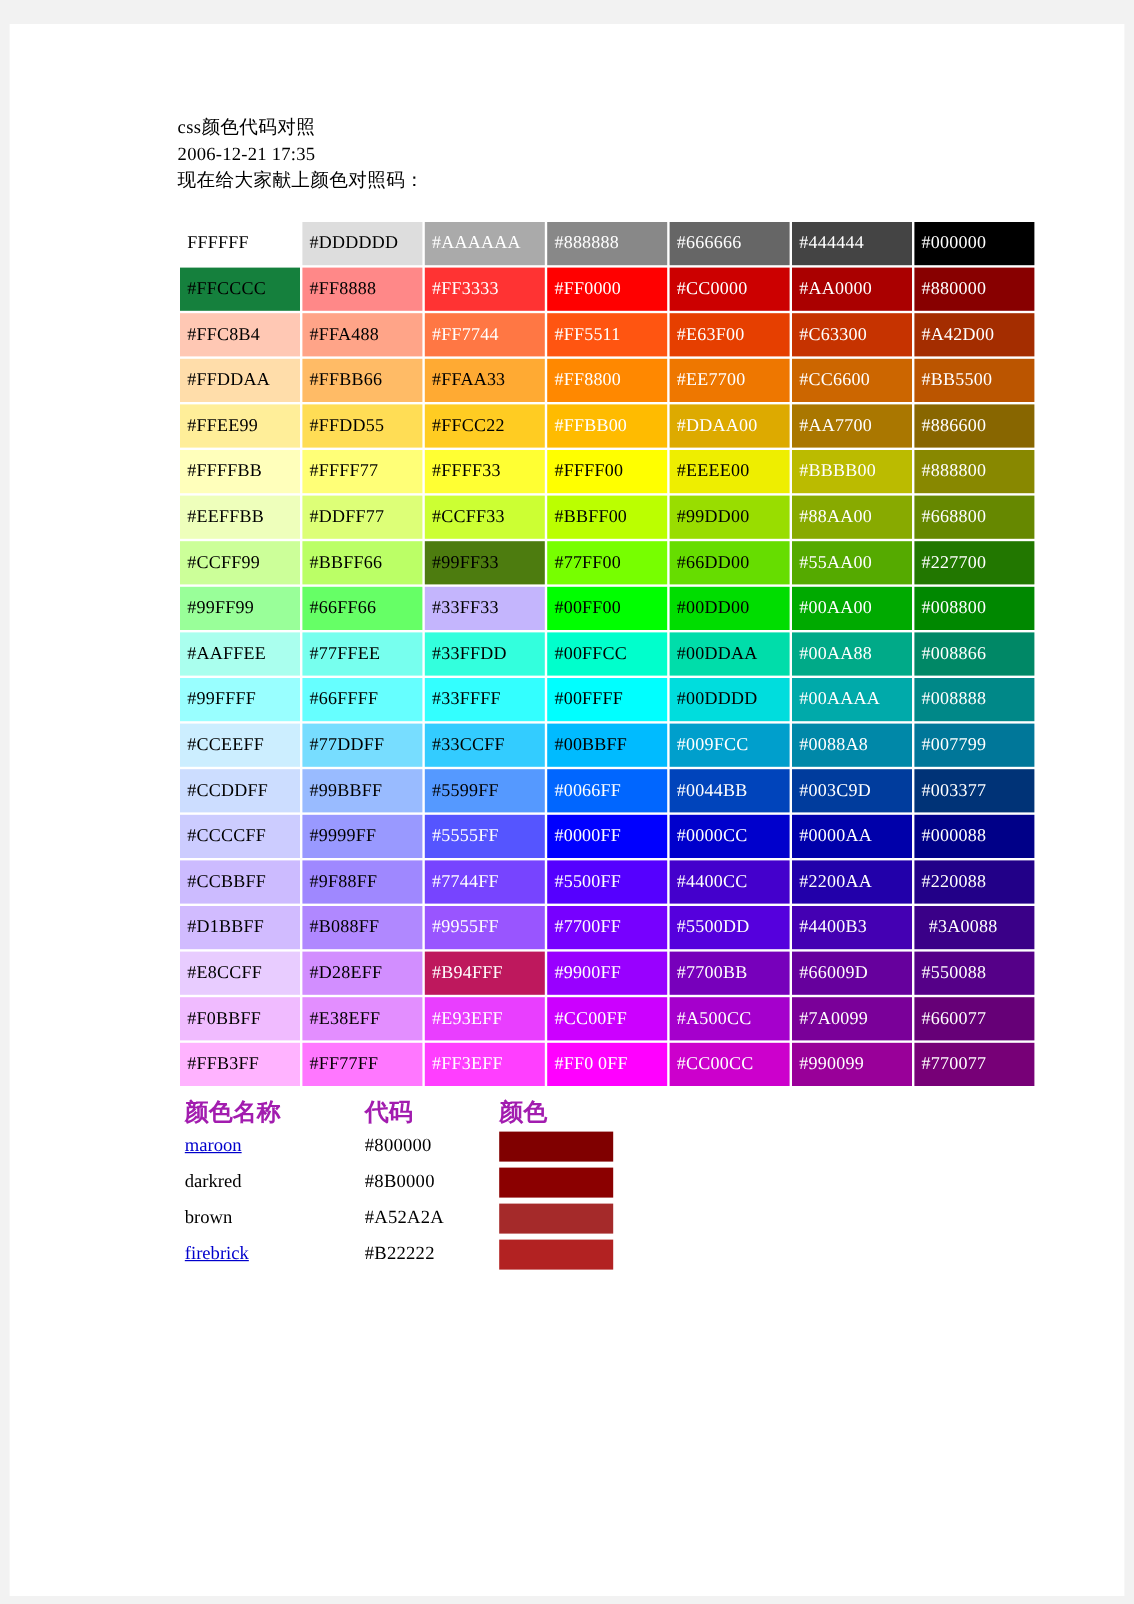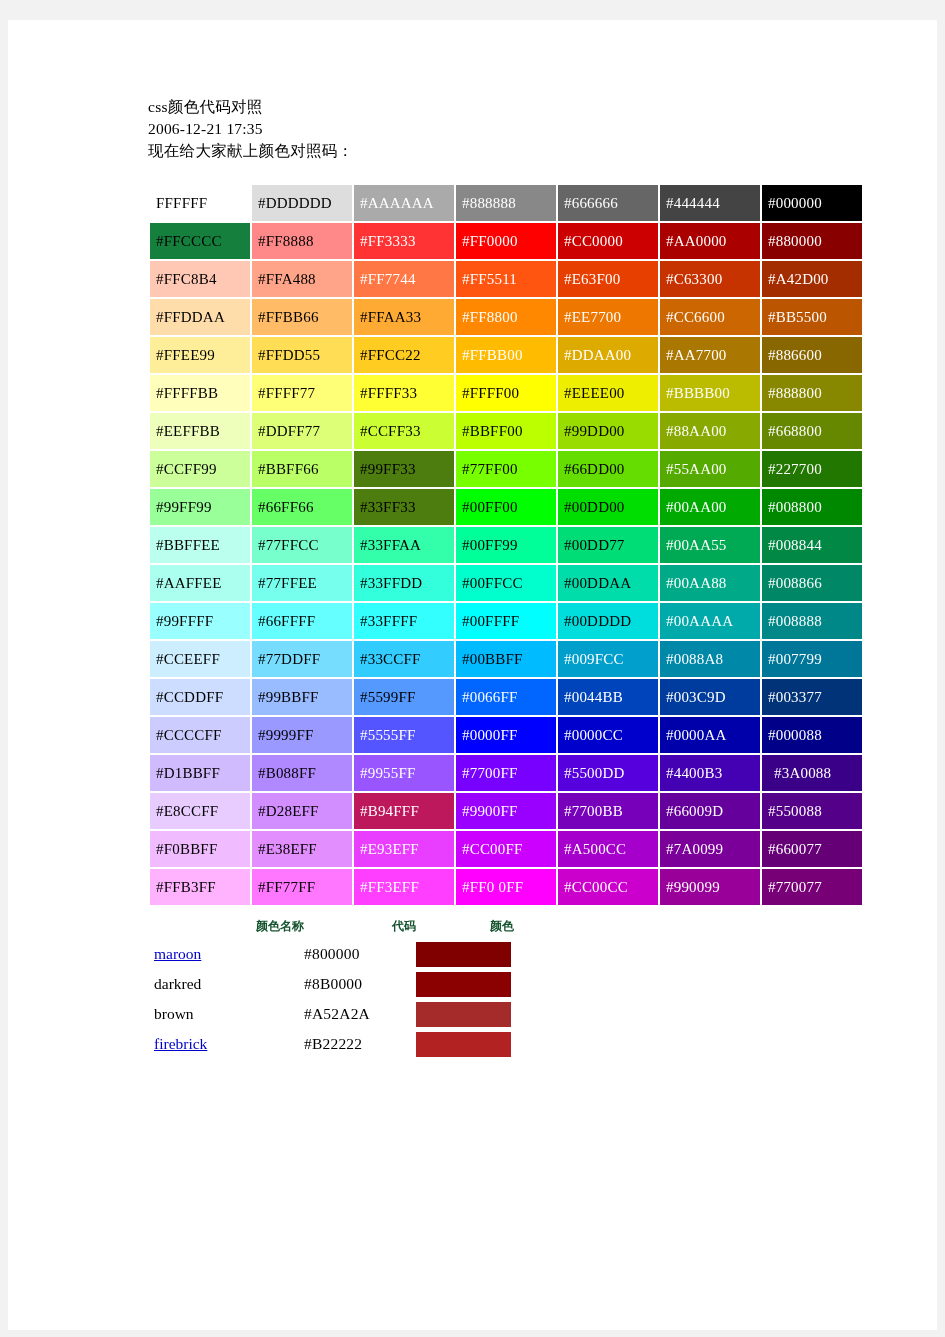--- a/index.html
+++ b/index.html
@@ -73,26 +73,26 @@
     width: 662px;
   }
   table.namedtable {
     border-collapse: collapse;
     table-layout: fixed;
     width: 360px;
     margin-left: 6px;
   }
   table.namedtable th {
     font-family: "Liberation Serif", "DejaVu Serif", serif;
-    font-size: 12px;
+    font-size: 20px;
     font-weight: bold;
-    color: #14532d;
+    color: #a21caf;
     height: 26px;
     padding: 0;
-    text-align: right;
+    text-align: left;
   }
   table.namedtable th.c-name { width: 150px; }
   table.namedtable th.c-code { width: 112px; }
   table.namedtable th.c-sw   { width: 98px; }
   table.namedtable td {
     font-family: "Liberation Serif", "DejaVu Serif", serif;
     font-size: 15.5px;
     color: #000000;
     height: 30px;
     padding: 0;
@@ -194,34 +194,25 @@
               <td class="lightcell" style="background-color: rgb(187, 255, 102);">#BBFF66</td>
               <td class="lightcell" style="background-color: #4d7c0f;">#99FF33</td>
               <td class="lightcell" style="background-color: rgb(119, 255, 0);">#77FF00</td>
               <td class="lightcell" style="background-color: rgb(102, 221, 0);">#66DD00</td>
               <td class="darkcell" style="background-color: rgb(85, 170, 0);">#55AA00</td>
               <td class="darkcell" style="background-color: rgb(34, 119, 0);">#227700</td>
             </tr>
             <tr>
               <td class="lightcell" style="background-color: rgb(153, 255, 153);">#99FF99</td>
               <td class="lightcell" style="background-color: rgb(102, 255, 102);">#66FF66</td>
-              <td class="lightcell" style="background-color: #4d7c0f;">#33FF33</td>
+              <td class="lightcell" style="background-color: #c4b5fd;">#33FF33</td>
               <td class="lightcell" style="background-color: rgb(0, 255, 0);">#00FF00</td>
               <td class="lightcell" style="background-color: rgb(0, 221, 0);">#00DD00</td>
               <td class="darkcell" style="background-color: rgb(0, 170, 0);">#00AA00</td>
               <td class="darkcell" style="background-color: rgb(0, 136, 0);">#008800</td>
-            </tr>
-            <tr>
-              <td class="lightcell" style="background-color: rgb(187, 255, 238);">#BBFFEE</td>
-              <td class="lightcell" style="background-color: rgb(119, 255, 204);">#77FFCC</td>
-              <td class="lightcell" style="background-color: rgb(51, 255, 170);">#33FFAA</td>
-              <td class="lightcell" style="background-color: rgb(0, 255, 153);">#00FF99</td>
-              <td class="lightcell" style="background-color: rgb(0, 221, 119);">#00DD77</td>
-              <td class="darkcell" style="background-color: rgb(0, 170, 85);">#00AA55</td>
-              <td class="darkcell" style="background-color: rgb(0, 136, 68);">#008844</td>
             </tr>
             <tr>
               <td class="lightcell" style="background-color: rgb(170, 255, 238);">#AAFFEE</td>
               <td class="lightcell" style="background-color: rgb(119, 255, 238);">#77FFEE</td>
               <td class="lightcell" style="background-color: rgb(51, 255, 221);">#33FFDD</td>
               <td class="lightcell" style="background-color: rgb(0, 255, 204);">#00FFCC</td>
               <td class="lightcell" style="background-color: rgb(0, 221, 170);">#00DDAA</td>
               <td class="darkcell" style="background-color: rgb(0, 170, 136);">#00AA88</td>
               <td class="darkcell" style="background-color: rgb(0, 136, 102);">#008866</td>
             </tr>
@@ -253,20 +244,29 @@
               <td class="darkcell" style="background-color: rgb(0, 51, 119);">#003377</td>
             </tr>
             <tr>
               <td class="lightcell" style="background-color: rgb(204, 204, 255);">#CCCCFF</td>
               <td class="lightcell" style="background-color: rgb(153, 153, 255);">#9999FF</td>
               <td class="darkcell" style="background-color: rgb(85, 85, 255);">#5555FF</td>
               <td class="darkcell" style="background-color: rgb(0, 0, 255);">#0000FF</td>
               <td class="darkcell" style="background-color: rgb(0, 0, 204);">#0000CC</td>
               <td class="darkcell" style="background-color: rgb(0, 0, 170);">#0000AA</td>
               <td class="darkcell" style="background-color: rgb(0, 0, 136);">#000088</td>
+            </tr>
+            <tr>
+              <td class="lightcell" style="background-color: rgb(204, 187, 255);">#CCBBFF</td>
+              <td class="lightcell" style="background-color: rgb(159, 136, 255);">#9F88FF</td>
+              <td class="darkcell" style="background-color: rgb(119, 68, 255);">#7744FF</td>
+              <td class="darkcell" style="background-color: rgb(85, 0, 255);">#5500FF</td>
+              <td class="darkcell" style="background-color: rgb(68, 0, 204);">#4400CC</td>
+              <td class="darkcell" style="background-color: rgb(34, 0, 170);">#2200AA</td>
+              <td class="darkcell" style="background-color: rgb(34, 0, 136);">#220088</td>
             </tr>
             <tr>
               <td class="lightcell" style="background-color: rgb(209, 187, 255);">#D1BBFF</td>
               <td class="lightcell" style="background-color: rgb(176, 136, 255);">#B088FF</td>
               <td class="darkcell" style="background-color: rgb(153, 85, 255);">#9955FF</td>
               <td class="darkcell" style="background-color: rgb(119, 0, 255);">#7700FF</td>
               <td class="darkcell" style="background-color: rgb(85, 0, 221);">#5500DD</td>
               <td class="darkcell" style="background-color: rgb(68, 0, 179);">#4400B3</td>
               <td class="darkcell" style="background-color: rgb(58, 0, 136); padding-left: 12px;">#3A0088</td>
             </tr>

